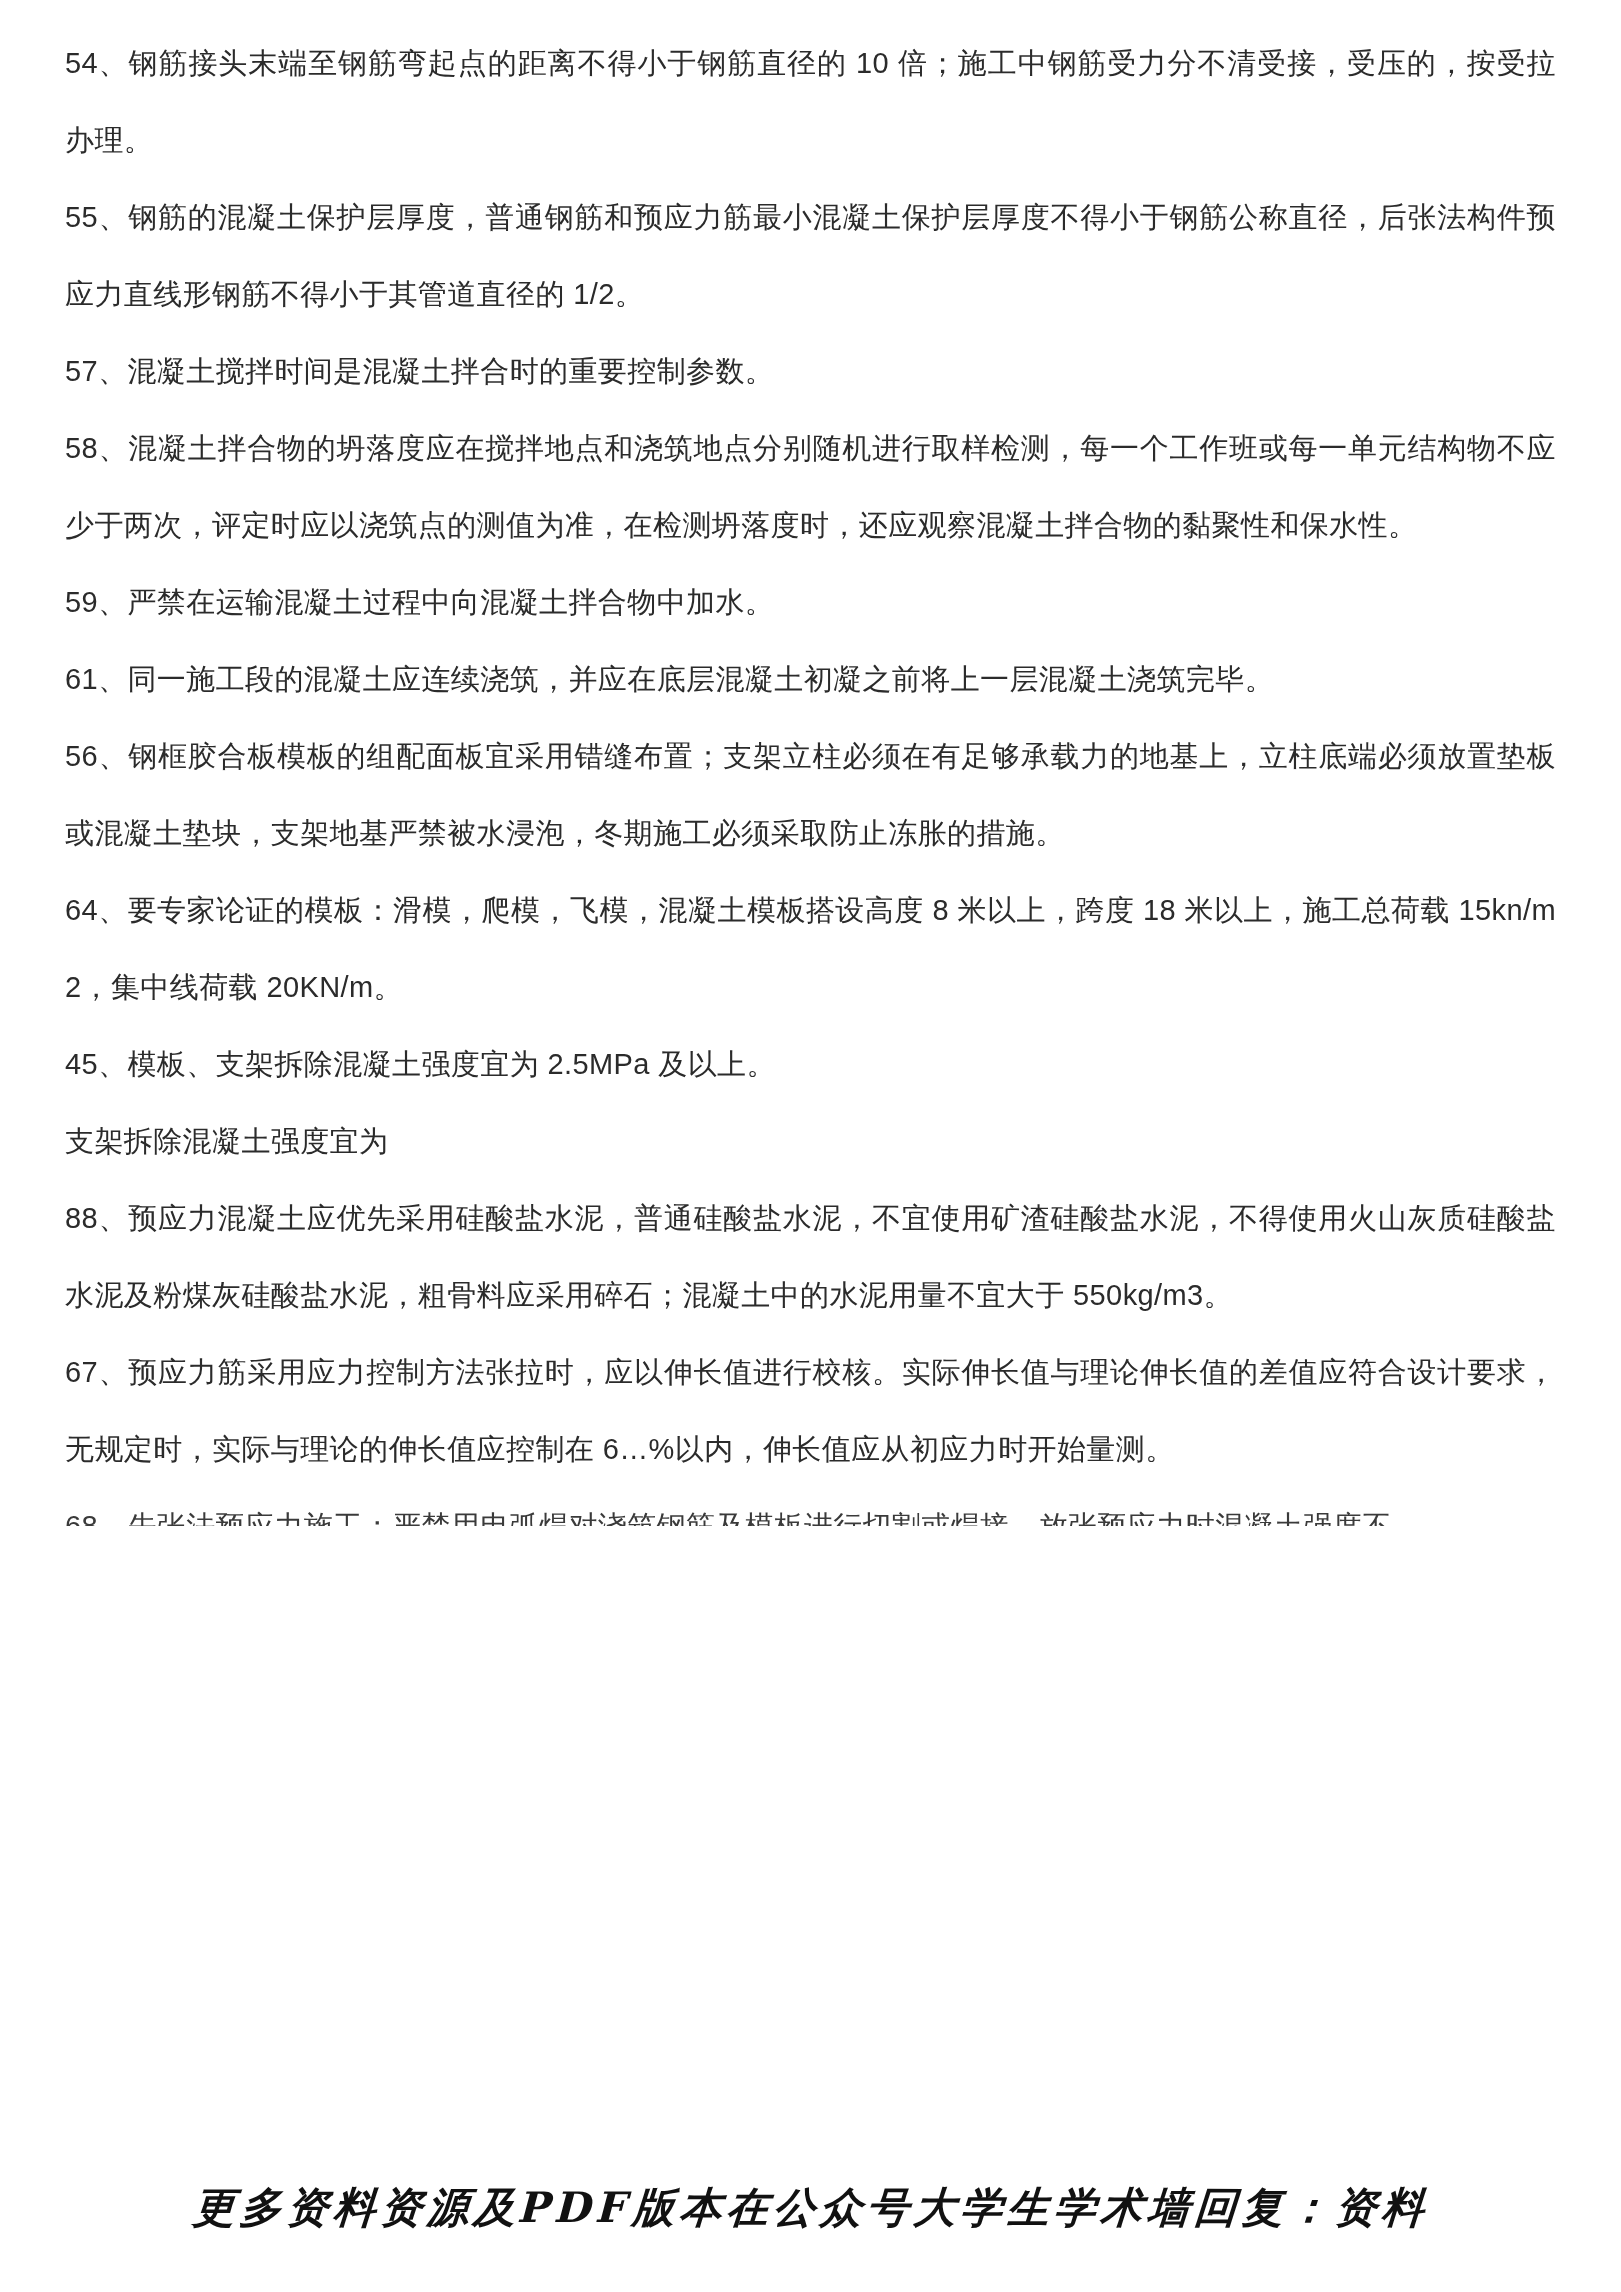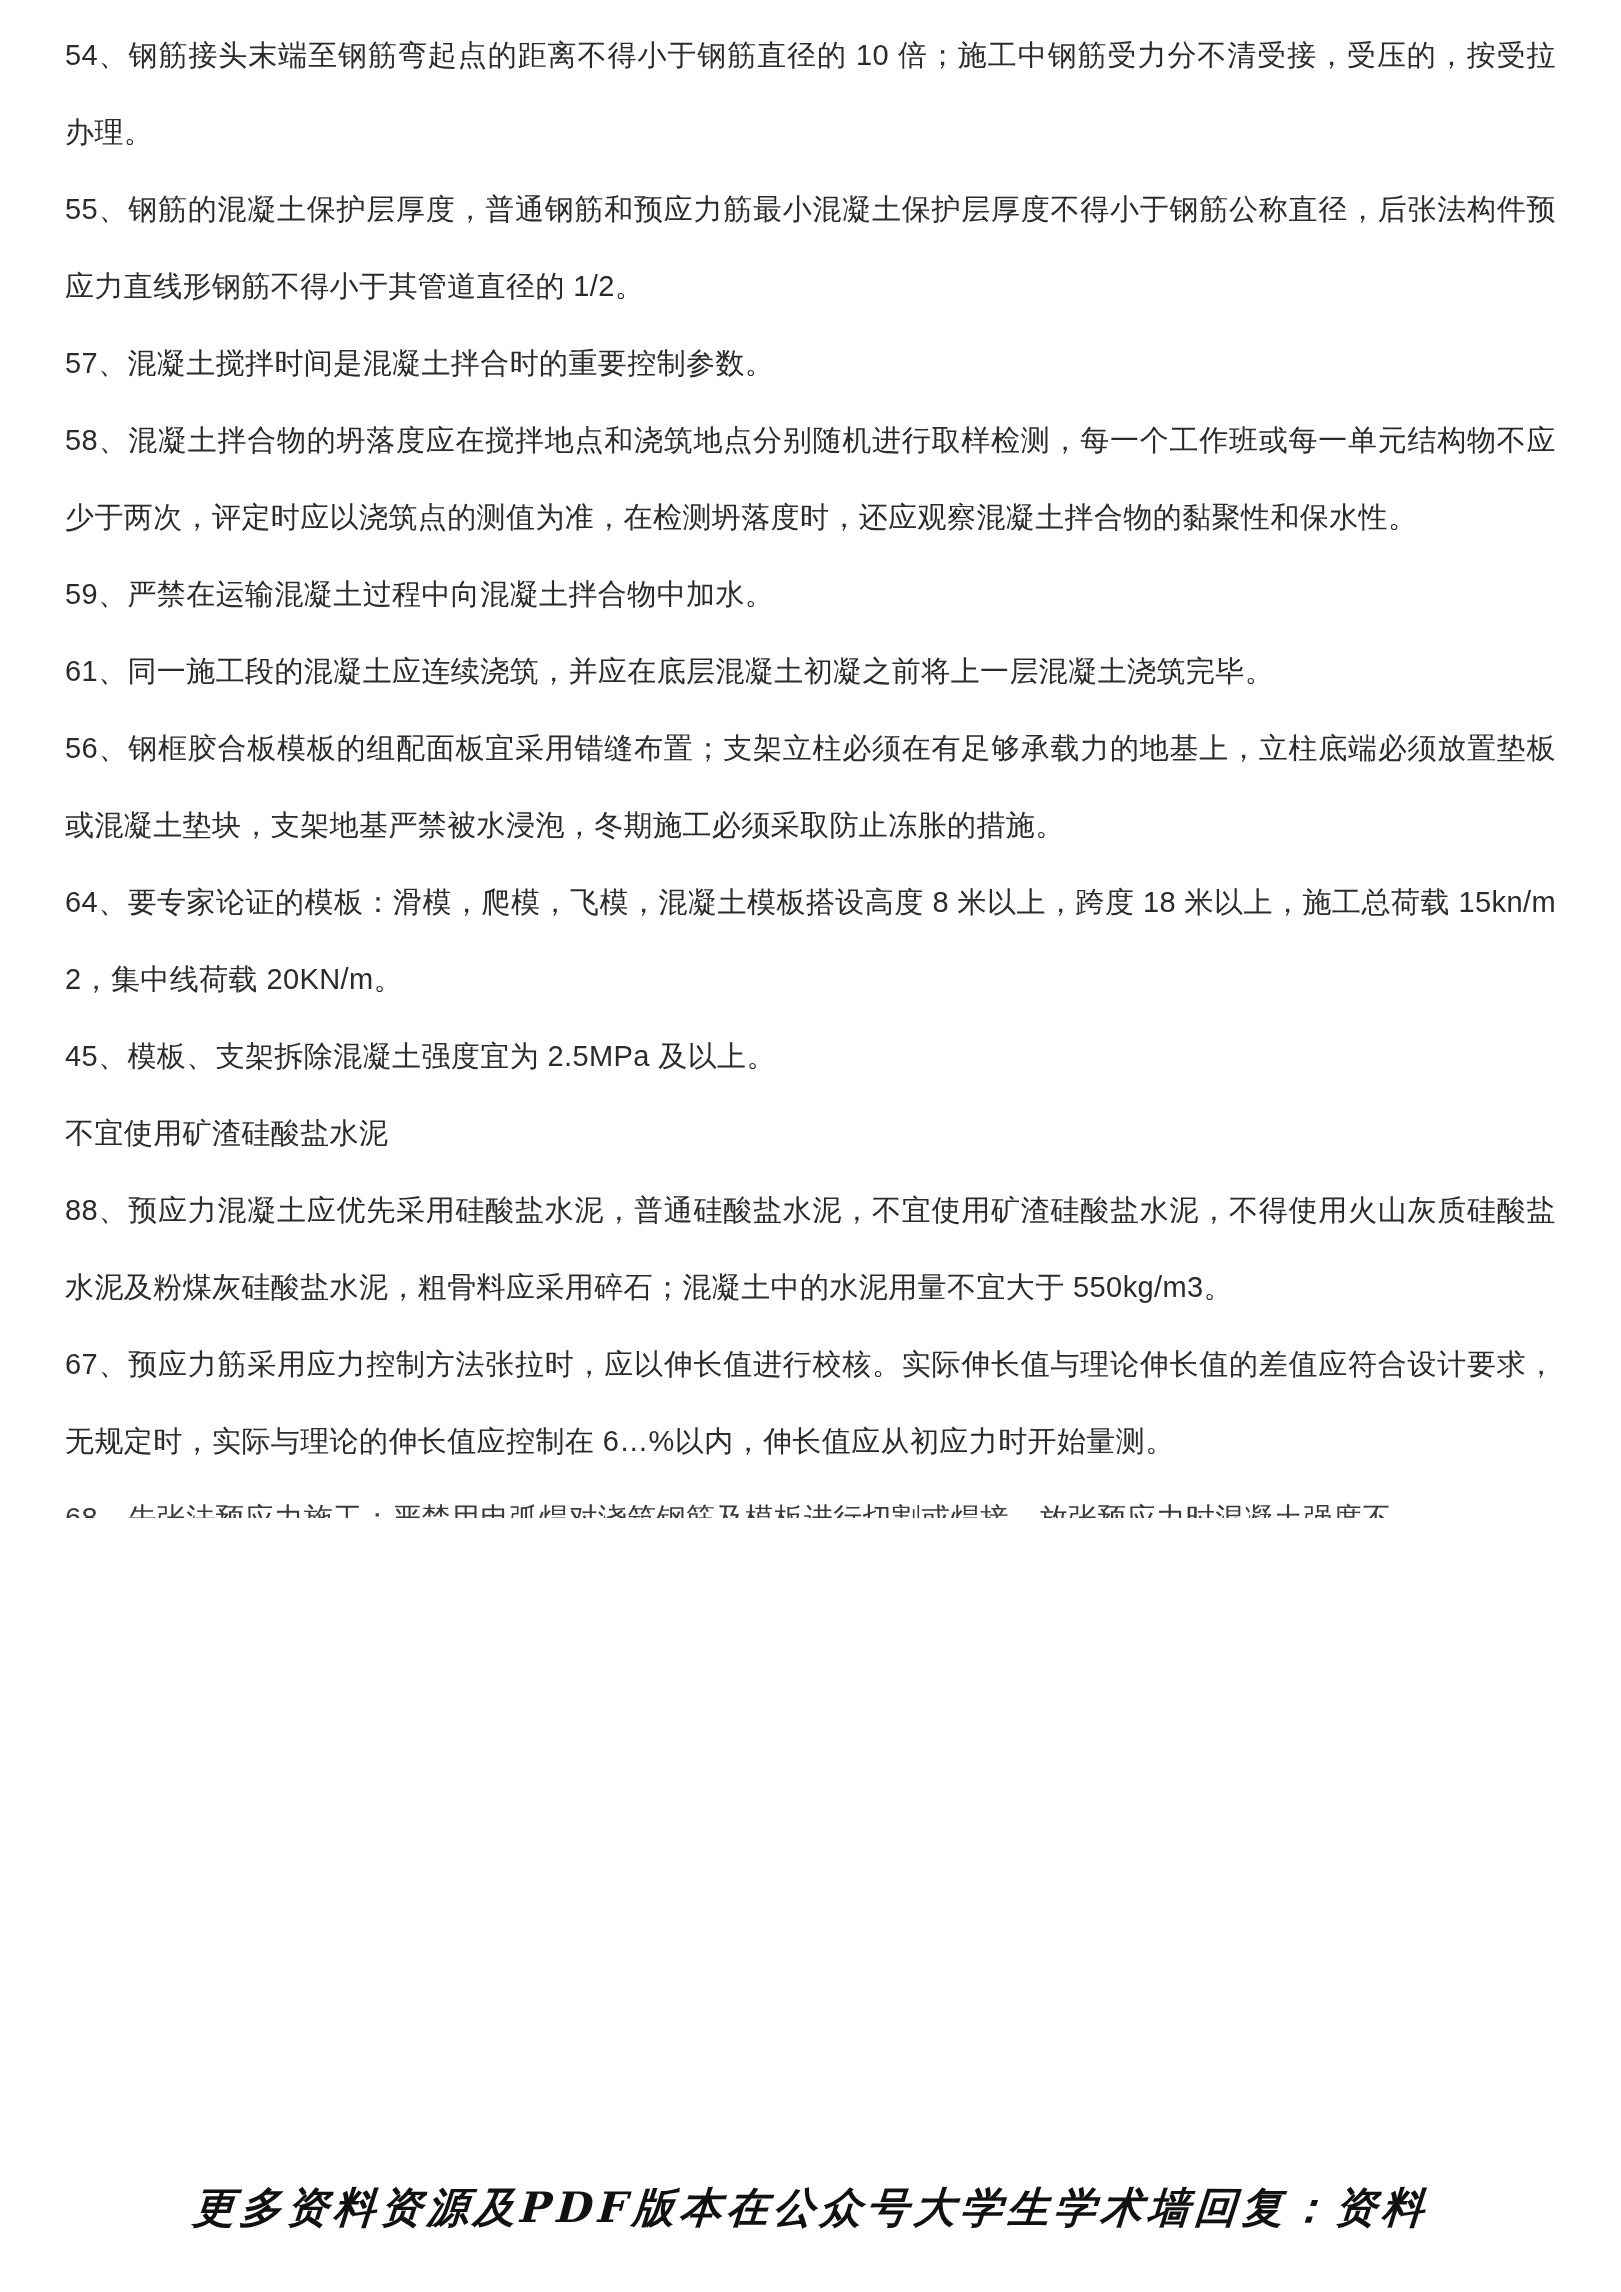--- a/index.html
+++ b/index.html
@@ -14,21 +14,21 @@
     position: relative;
     width: 1622px;
     height: 2292px;
     background: #ffffff;
     overflow: hidden;
     box-sizing: border-box;
   }
   .doc-body {
     position: absolute;
     left: 65px;
-    top: 17px;
+    top: 25px;
     width: 1491px;
     height: 2094px;
     overflow: hidden;
   }
   .para {
     font-size: 29px;
     line-height: 77px;
     color: #2b2b2b;
     letter-spacing: 0.4px;
     text-align: justify;
@@ -74,21 +74,21 @@
 
     <p class="para">54、钢筋接头末端至钢筋弯起点的距离不得小于钢筋直径的 10 倍；施工中钢筋受力分不清受接，受压的，按受拉办理。</p>
     <p class="para">55、钢筋的混凝土保护层厚度，普通钢筋和预应力筋最小混凝土保护层厚度不得小于钢筋公称直径，后张法构件预应力直线形钢筋不得小于其管道直径的 1/2。</p>
     <p class="para">57、混凝土搅拌时间是混凝土拌合时的重要控制参数。</p>
     <p class="para">58、混凝土拌合物的坍落度应在搅拌地点和浇筑地点分别随机进行取样检测，每一个工作班或每一单元结构物不应少于两次，评定时应以浇筑点的测值为准，在检测坍落度时，还应观察混凝土拌合物的黏聚性和保水性。</p>
     <p class="para">59、严禁在运输混凝土过程中向混凝土拌合物中加水。</p>
     <p class="para">61、同一施工段的混凝土应连续浇筑，并应在底层混凝土初凝之前将上一层混凝土浇筑完毕。</p>
     <p class="para">56、钢框胶合板模板的组配面板宜采用错缝布置；支架立柱必须在有足够承载力的地基上，立柱底端必须放置垫板或混凝土垫块，支架地基严禁被水浸泡，冬期施工必须采取防止冻胀的措施。</p>
     <p class="para">64、要专家论证的模板：滑模，爬模，飞模，混凝土模板搭设高度 8 米以上，跨度 18 米以上，施工总荷载 15kn/m2，集中线荷载 20KN/m。</p>
     <p class="para">45、模板、支架拆除混凝土强度宜为 2.5MPa 及以上。</p>
-    <p class="para">不宜使用矿渣硅酸盐水泥</p>
+    <p class="para">支架拆除混凝土强度宜为</p>
     <p class="para">88、预应力混凝土应优先采用硅酸盐水泥，普通硅酸盐水泥，不宜使用矿渣硅酸盐水泥，不得使用火山灰质硅酸盐水泥及粉煤灰硅酸盐水泥，粗骨料应采用碎石；混凝土中的水泥用量不宜大于 550kg/m3。</p>
     <p class="para">67、预应力筋采用应力控制方法张拉时，应以伸长值进行校核。实际伸长值与理论伸长值的差值应符合设计要求，无规定时，实际与理论的伸长值应控制在 6…%以内，伸长值应从初应力时开始量测。</p>
     <p class="para last-clip">68、先张法预应力施工：严禁用电弧焊对浇筑钢筋及模板进行切割或焊接，放张预应力时混凝土强度不</p>
 
   </div>
 
   <div class="footer-band">
     <div class="footer-text">更多资料资源及PDF版本在公众号大学生学术墙回复：资料</div>
   </div>
 

